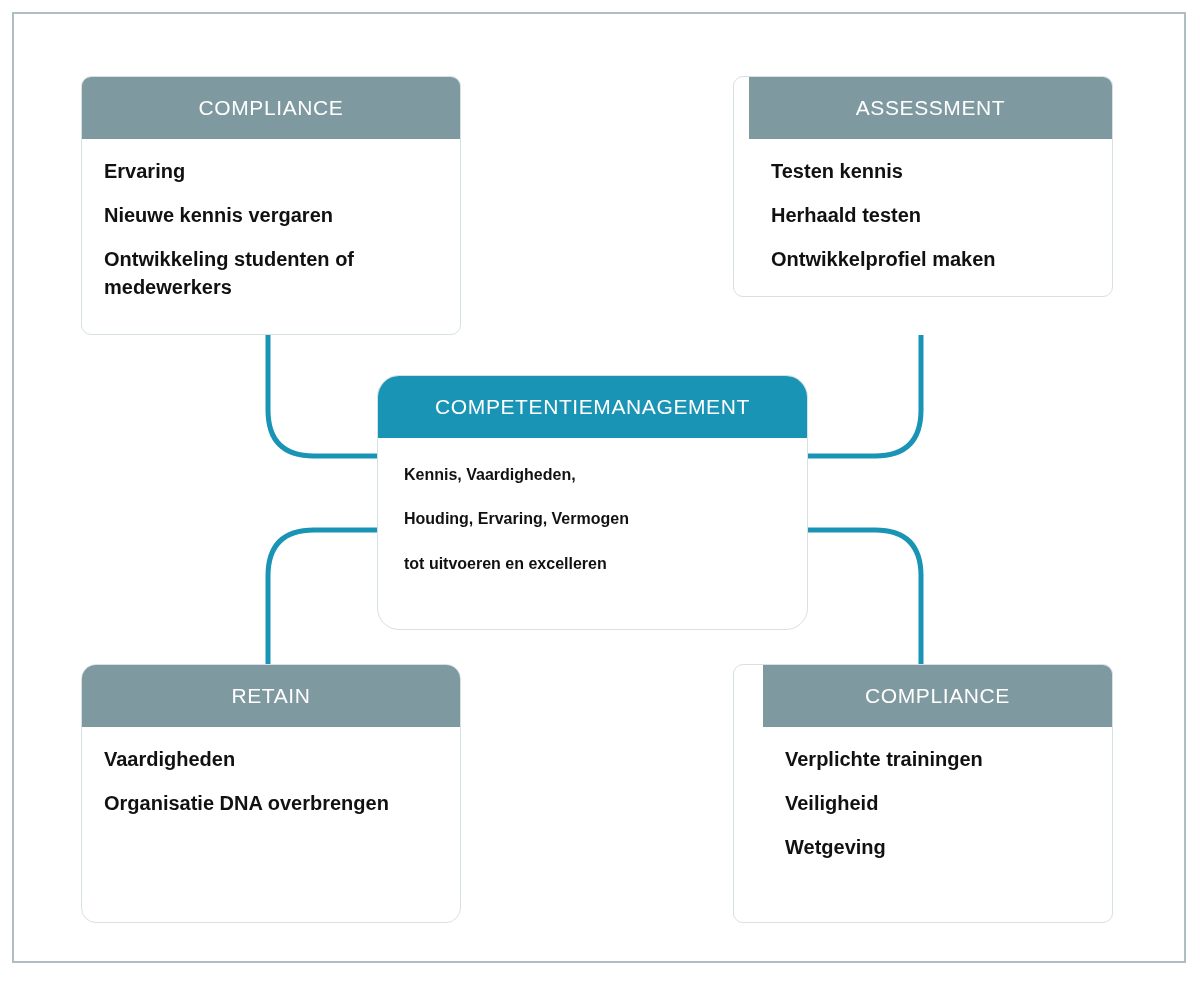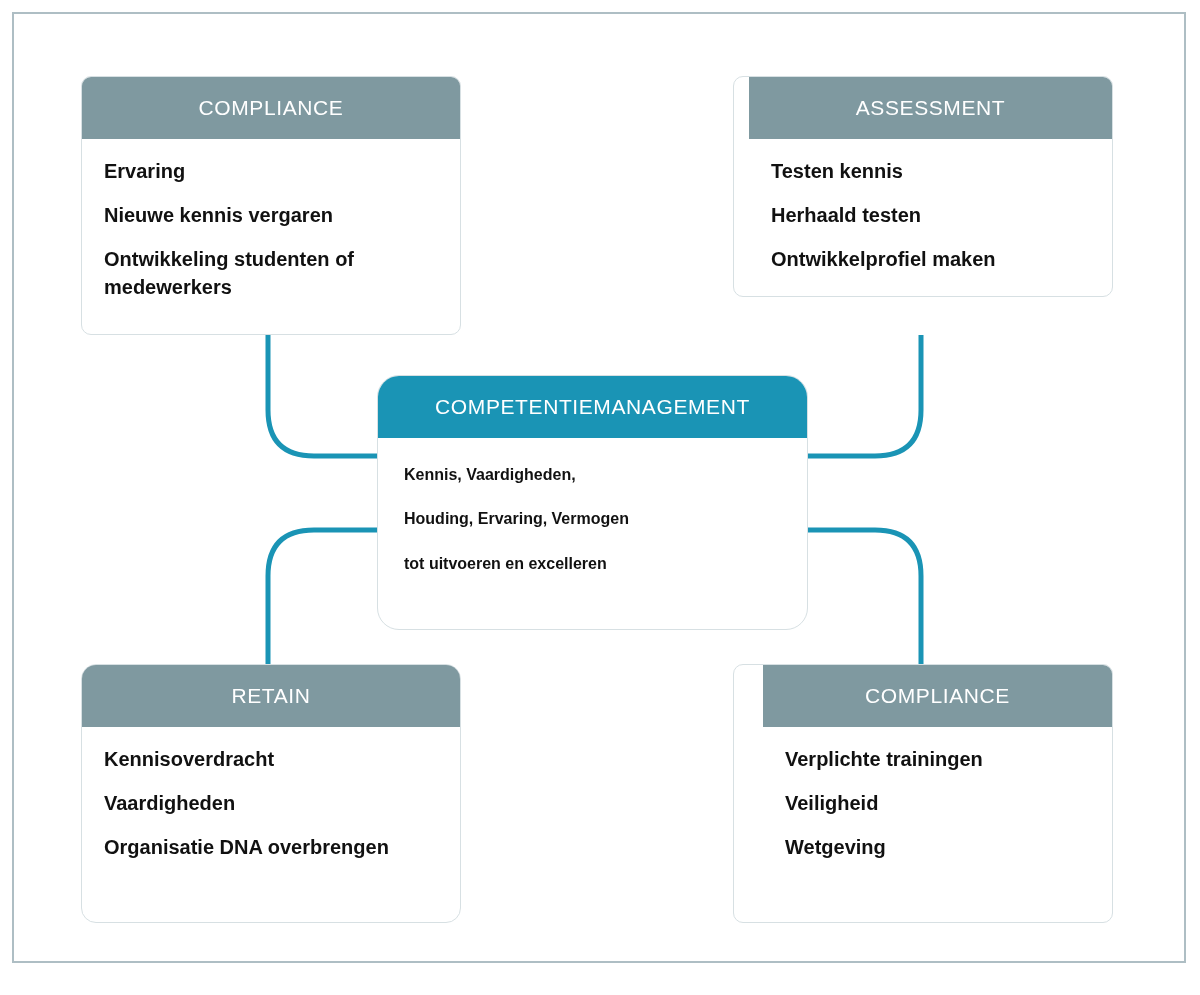--- a/index.html
+++ b/index.html
@@ -128,21 +128,20 @@
     <div class="card-body">
       <div class="line">Kennis, Vaardigheden,</div>
       <div class="line">Houding, Ervaring, Vermogen</div>
       <div class="line">tot uitvoeren en excelleren</div>
     </div>
   </div>
 
   <div class="card" id="card-retain">
     <div class="card-header grey">RETAIN</div>
     <div class="card-body">
-      <div class="line">Kennisoverdracht</div>
       <div class="line">Vaardigheden</div>
       <div class="line">Organisatie DNA overbrengen</div>
     </div>
   </div>
 
   <div class="card" id="card-compliance">
     <div class="card-header grey">COMPLIANCE</div>
     <div class="card-body">
       <div class="line">Verplichte trainingen</div>
       <div class="line">Veiligheid</div>

